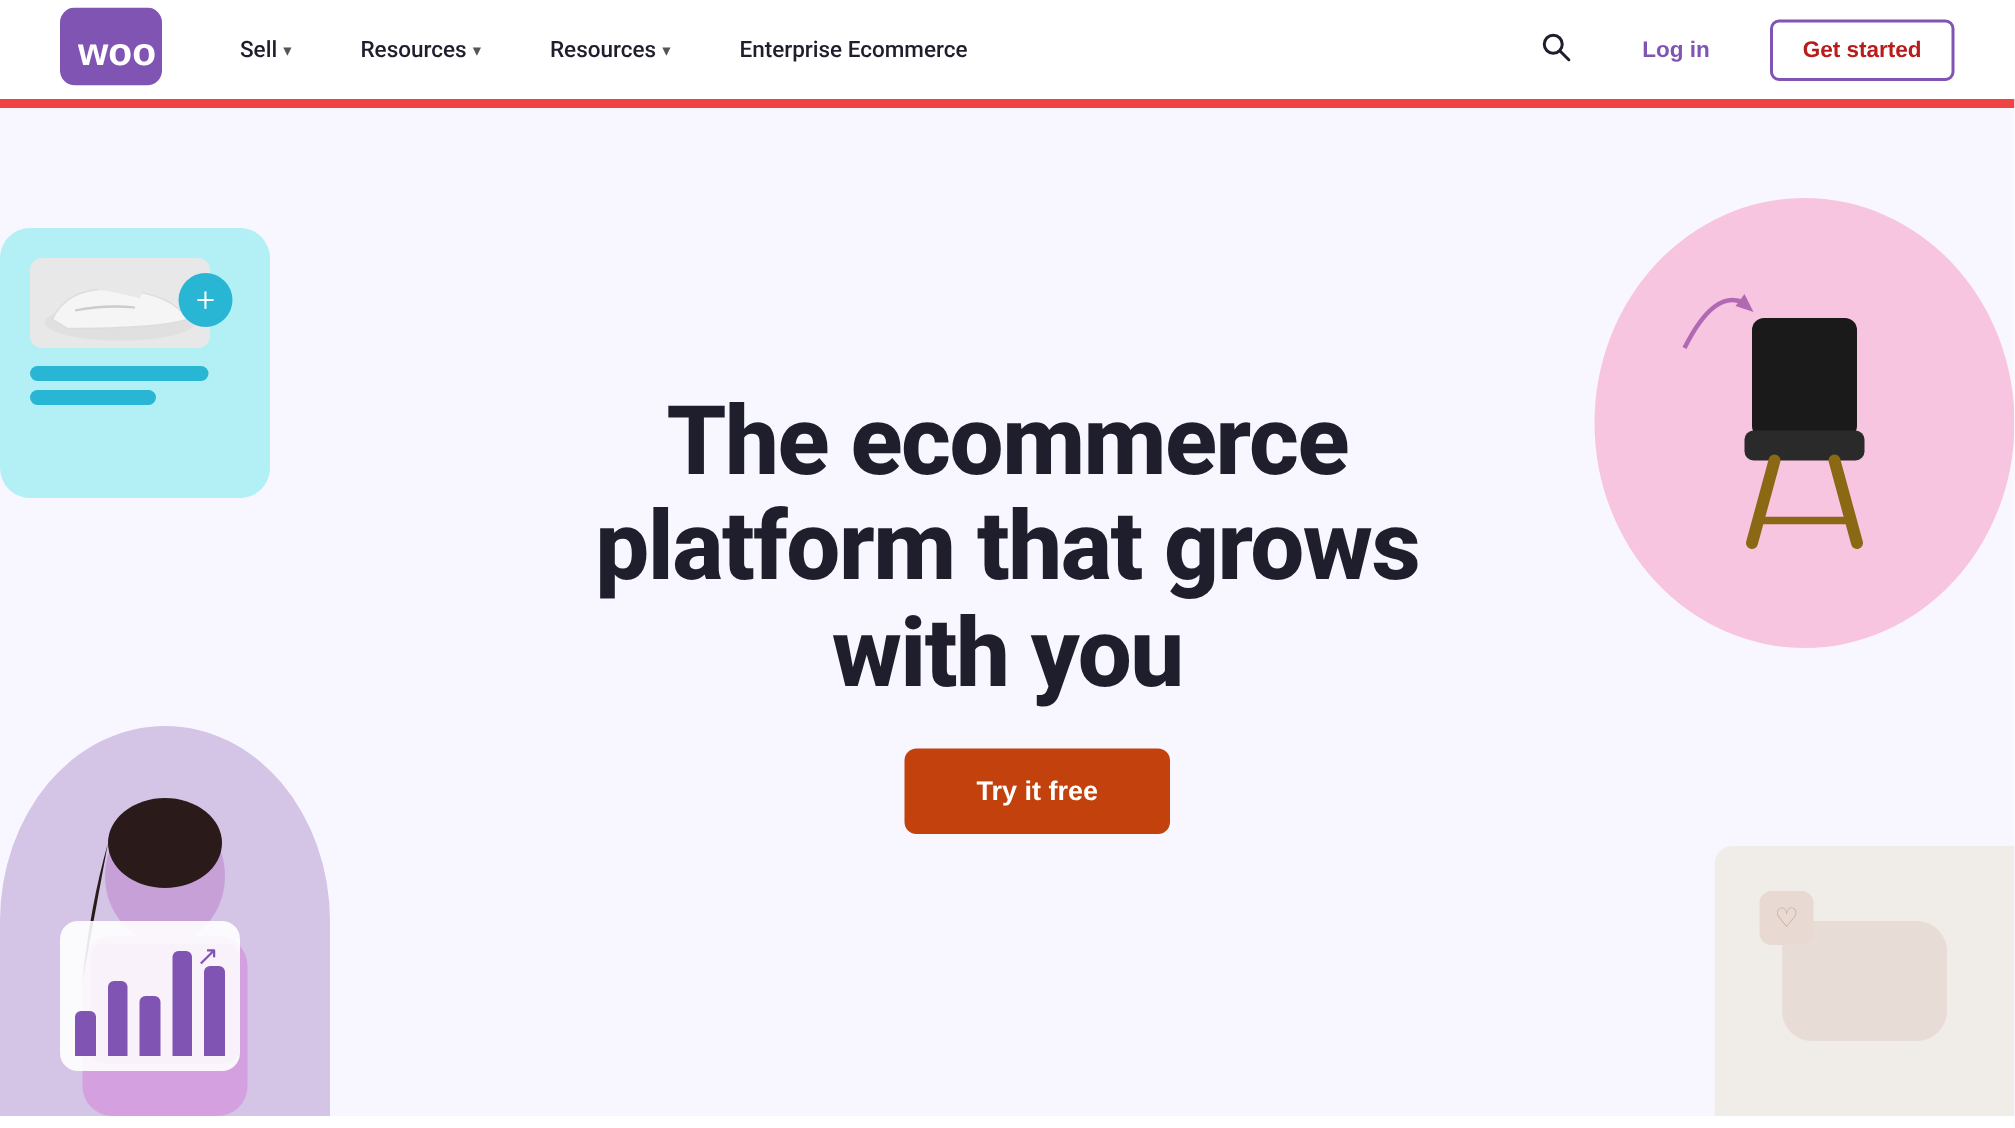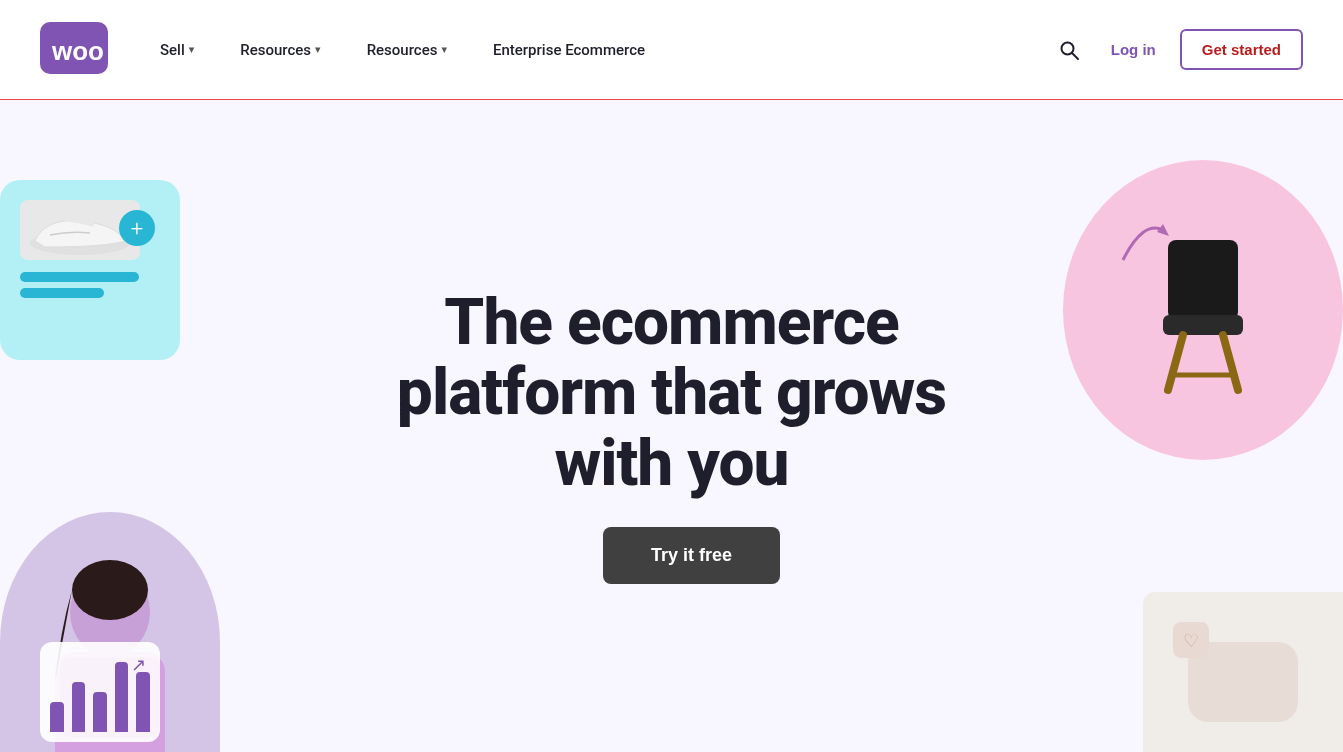--- a/index.html
+++ b/index.html
@@ -13,23 +13,23 @@
       background: #fff;
       width: 1343px;
       overflow-x: hidden;
     }
 
     
     header {
       display: flex;
       align-items: center;
       padding: 0 40px;
-      height: 100px;
+      height: 72px;
       background: #fff;
-      border-bottom: 1px solid #ef4444;
+      border-bottom: 6px solid #ef4444;
       position: relative;
       z-index: 10;
     }
 
     .logo-wrap {
       margin-right: 40px;
     }
 
     .logo-svg {
       width: 68px;
@@ -55,22 +55,21 @@
       white-space: nowrap;
     }
 
     .nav-item .chevron {
       font-size: 11px;
       color: #555;
     }
 
     .header-actions {
       display: flex;
-      align-items: center;
-      gap: 20px;
+      gap: 36px;
     }
 
     .search-icon-wrap {
       cursor: pointer;
       display: flex;
       align-items: center;
       justify-content: center;
       width: 36px;
       height: 36px;
     }
@@ -126,21 +125,21 @@
 
     .hero-subtitle {
       font-size: 17px;
       color: #555;
       line-height: 1.7;
       margin-bottom: 40px;
       max-width: 600px;
     }
 
     .try-free-btn {
-      background: #404040;
+      background: #c2410c;
       color: #fff;
       font-size: 18px;
       font-weight: 700;
       border: none;
       border-radius: 8px;
       padding: 18px 48px;
       cursor: pointer;
       display: inline-block;
       margin-left: 40px;
     }

